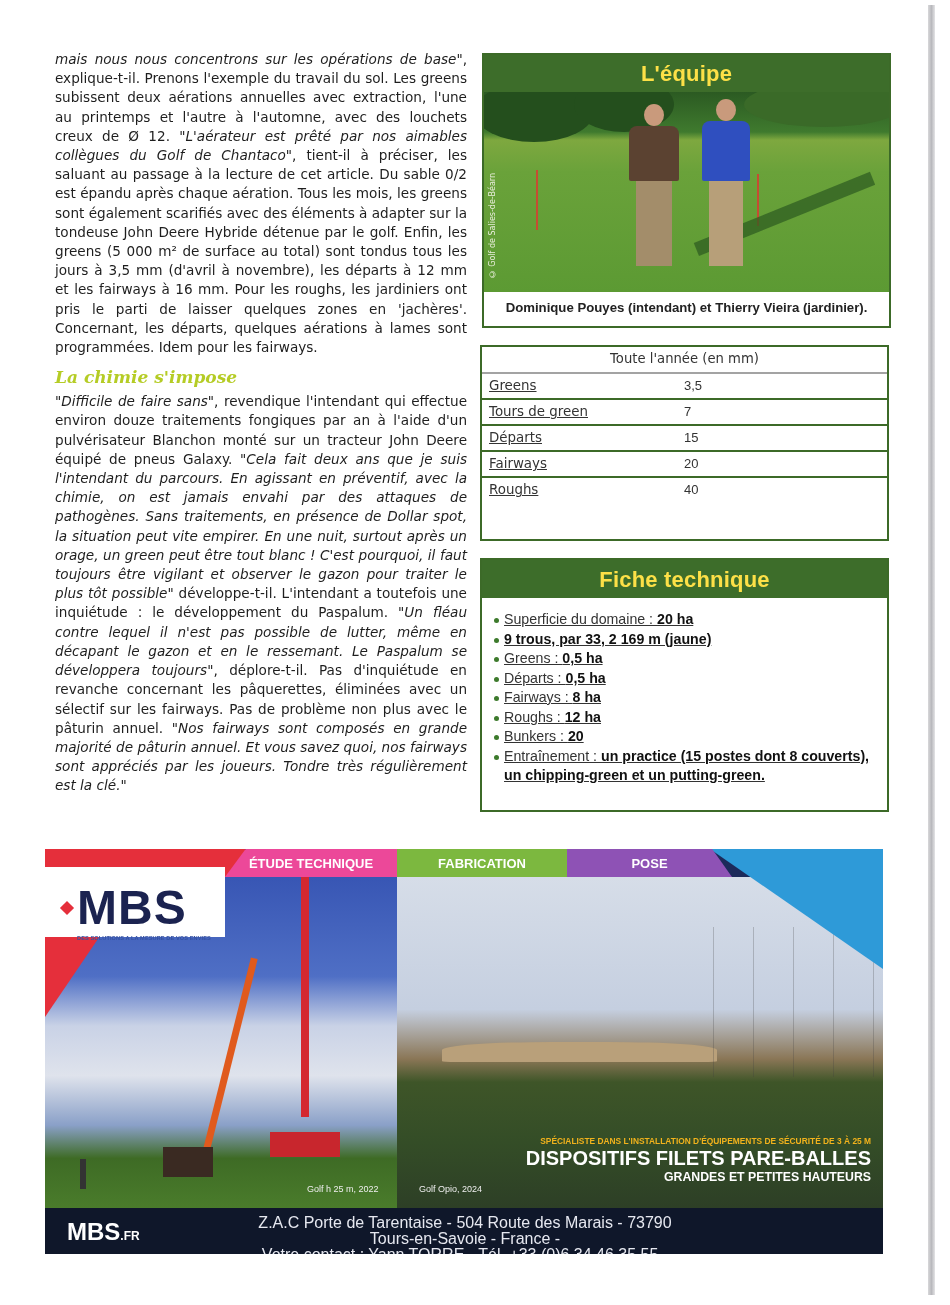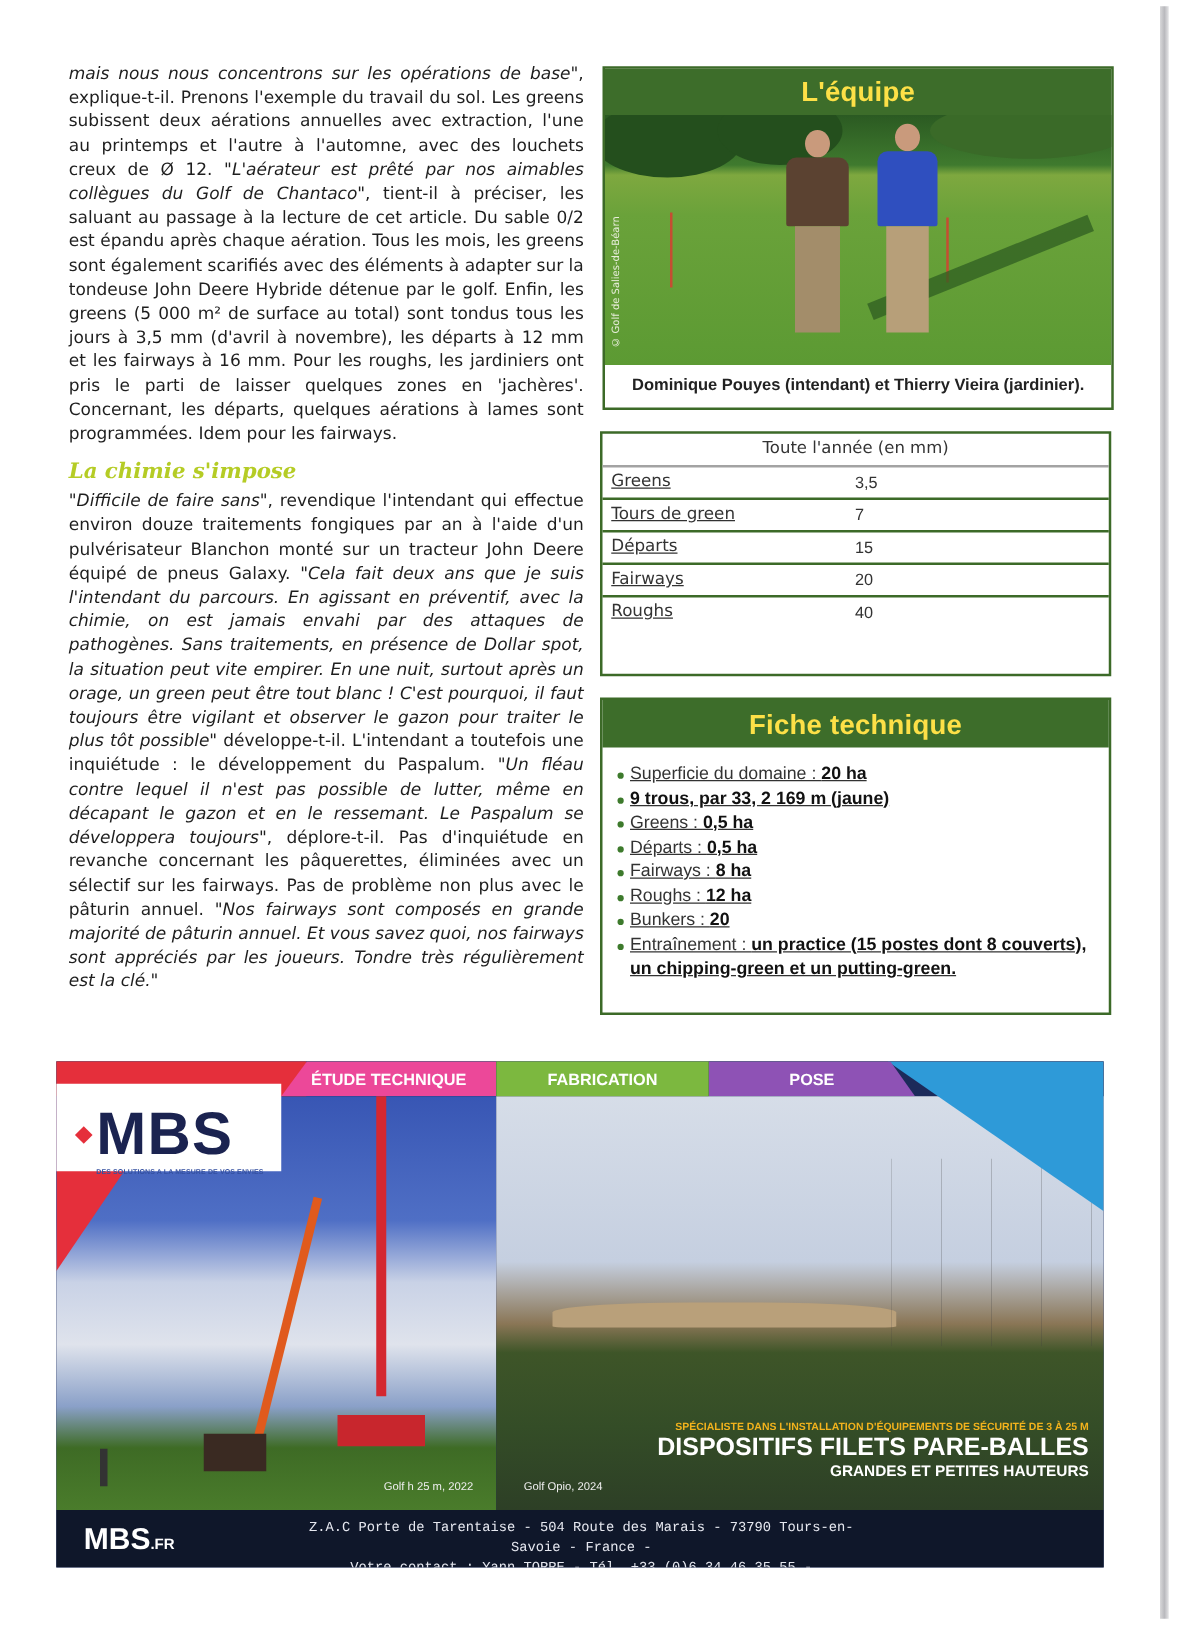--- a/index.html
+++ b/index.html
@@ -55,21 +55,21 @@
   .photo-cap{position:absolute;font-family:"Liberation Sans",sans-serif;font-size:9px;color:#eee;}
   .crane{position:absolute;background:#e05a1d;}
   .crane2{position:absolute;background:#d42830;}
   .ad-text{position:absolute;right:12px;top:287px;text-align:right;font-family:"Liberation Sans",sans-serif;}
   .ad-spec{color:#f2b21c;font-weight:bold;font-size:8.4px;}
   .ad-title{color:#fff;font-weight:bold;font-size:20px;line-height:24px;}
   .ad-sub{color:#fff;font-weight:bold;font-size:12.3px;}
   .ad-footer{position:absolute;left:0;top:359px;width:838px;height:46px;background:#0f172a;}
   .foot-logo{position:absolute;left:22px;top:10px;font-family:"Liberation Sans",sans-serif;font-weight:bold;font-size:24px;color:#fff;}
   .foot-logo small{font-size:12px;}
-  .foot-addr{position:absolute;left:190px;top:7px;width:460px;text-align:center;font-family:Liberation Mono, monospace;font-size:11px;line-height:16px;color:#e6e8f0;}
+  .foot-addr{position:absolute;left:190px;top:7px;width:460px;text-align:center;font-family:Liberation Sans, sans-serif;font-size:16px;line-height:16px;color:#e6e8f0;}
 </style>
 </head>
 <body>
 
 <div class="edge"></div>
 
 <div class="col-left">
   <p>
     <i>mais nous nous concentrons sur les opérations de base"</i><span>, explique-t-il. Prenons l'exemple du travail du sol. Les greens subissent deux aérations annuelles avec extraction, l'une au printemps et l'autre à l'automne, avec des louchets creux de Ø 12. </span><i>"L'aérateur est prêté par nos aimables collègues du Golf de Chantaco"</i><span>, tient-il à préciser, les saluant au passage à la lecture de cet article. Du sable 0/2 est épandu après chaque aération. Tous les mois, les greens sont également scarifiés avec des éléments à adapter sur la tondeuse John Deere Hybride détenue par le golf. Enfin, les greens (5 000 m² de surface au total) sont tondus tous les jours à 3,5 mm (d'avril à novembre), les départs à 12 mm et les fairways à 16 mm. Pour les roughs, les jardiniers ont pris le parti de laisser quelques zones en 'jachères'. Concernant, les départs, quelques aérations à lames sont programmées. Idem pour les fairways.</span>
   </p>

